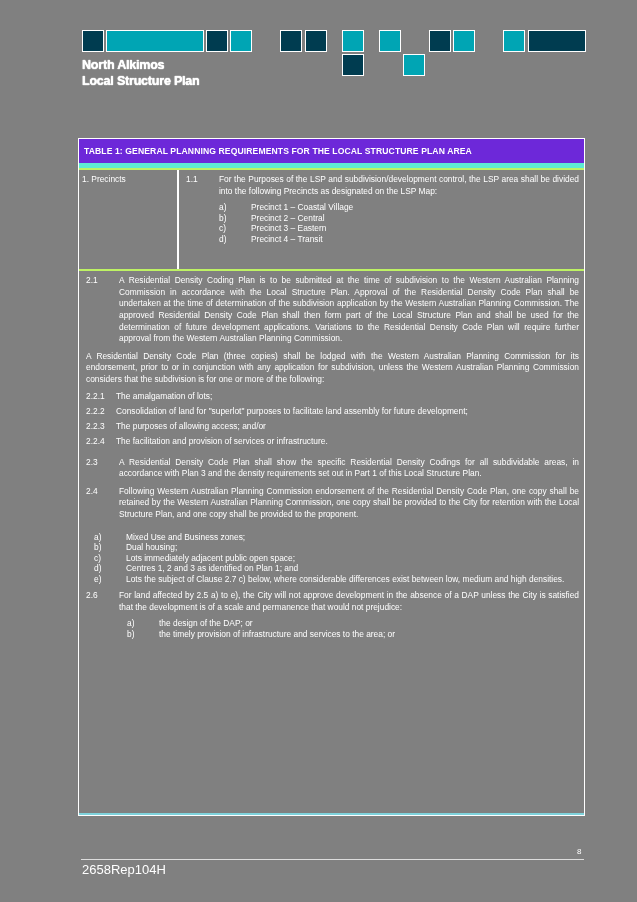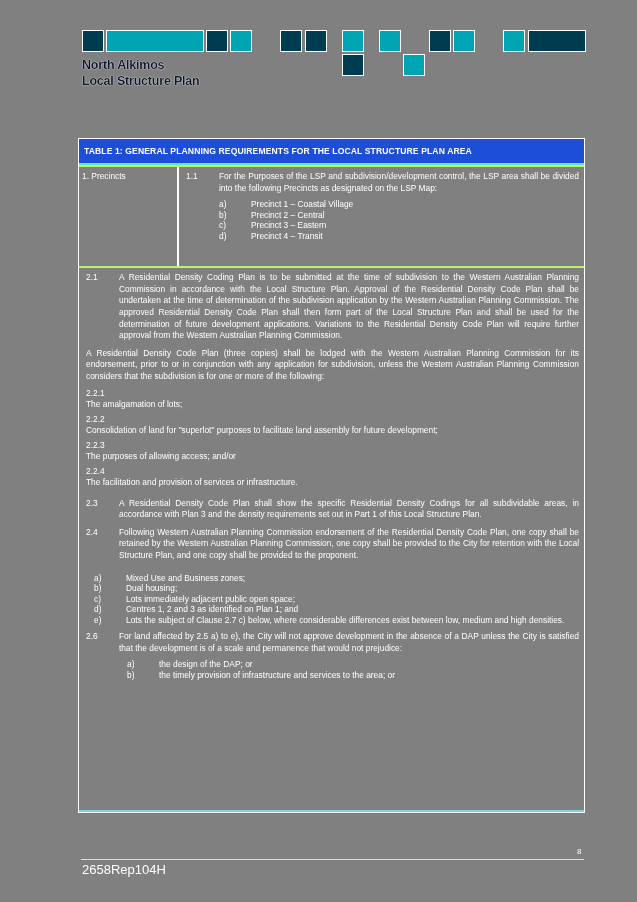--- a/index.html
+++ b/index.html
@@ -3,37 +3,37 @@
 <meta charset="utf-8">
 <style>
   * { box-sizing: border-box; margin: 0; padding: 0; }
   html, body { width: 637px; height: 902px; background: #808080; overflow: hidden; }
   body { position: relative; font-family: "Liberation Sans", sans-serif; color: #fff; }
 
   .sq { position: absolute; width: 22px; height: 22px; border: 1px solid #fff; }
   .sq.dark { background: #003c50; }
   .sq.teal { background: #00a5b4; }
 
-  .doc-title { position: absolute; left: 82px; top: 57px; color: #0f172a; font-weight: bold; font-size: 12.5px; line-height: 16px; text-shadow: 0 0 1px #fff, 0 0 1px #fff; letter-spacing: -0.2px; }
+  .doc-title { position: absolute; left: 82px; top: 57px; color: #ffffff; font-weight: bold; font-size: 12.5px; line-height: 16px; text-shadow: 0 0 1px #fff, 0 0 1px #fff; letter-spacing: -0.2px; }
 
   .table { position: absolute; left: 78px; top: 138px; width: 507px; border: 1px solid #fff; }
-  .table-head { background: #1d4ed8; color: #fff; font-weight: bold; font-size: 8.6px; padding: 7px 5px; border-bottom: 2px solid #5eead4; letter-spacing: 0.1px; }
+  .table-head { background: #6d28d9; color: #fff; font-weight: bold; font-size: 8.6px; padding: 7px 5px; border-bottom: 5px solid #5eead4; letter-spacing: 0.1px; }
   .row { display: flex; border-top: 2px solid #bef264; }
   .row:first-of-type { border-top: none; }
   .col-a { width: 100px; border-right: 2px solid #fff; padding: 4px 3px; font-size: 8.4px; }
   .col-b { flex: 1; padding: 4px 5px 19px 7px; font-size: 8.4px; }
 
   .clause { display: flex; margin-bottom: 6px; }
   .clause .num { width: 33px; flex: none; }
   .clause .body { flex: 1; line-height: 11.6px; text-align: justify; }
   .sub { display: flex; line-height: 10.5px; }
   .sub .letter { width: 32px; flex: none; padding-left: 0; }
   .sublist { margin-top: 5px; }
   .sublist.indent { padding-left: 8px; }
-  .sub2 { display: flex; line-height: 11px; margin-bottom: 4px; flex-direction: column; }
+  .sub2 { display: flex; line-height: 11px; margin-bottom: 4px; }
   .sub2 .n { width: 30px; flex: none; }
 
   .footer-rule { position: absolute; left: 81px; top: 859px; width: 503px; border-top: 1px solid #ddd; }
   .page-num { position: absolute; left: 577px; top: 847px; font-size: 8px; }
   .footer-code { position: absolute; left: 82px; top: 862px; font-size: 13px; }
 </style>
 </head>
 <body>
 
 <div>

